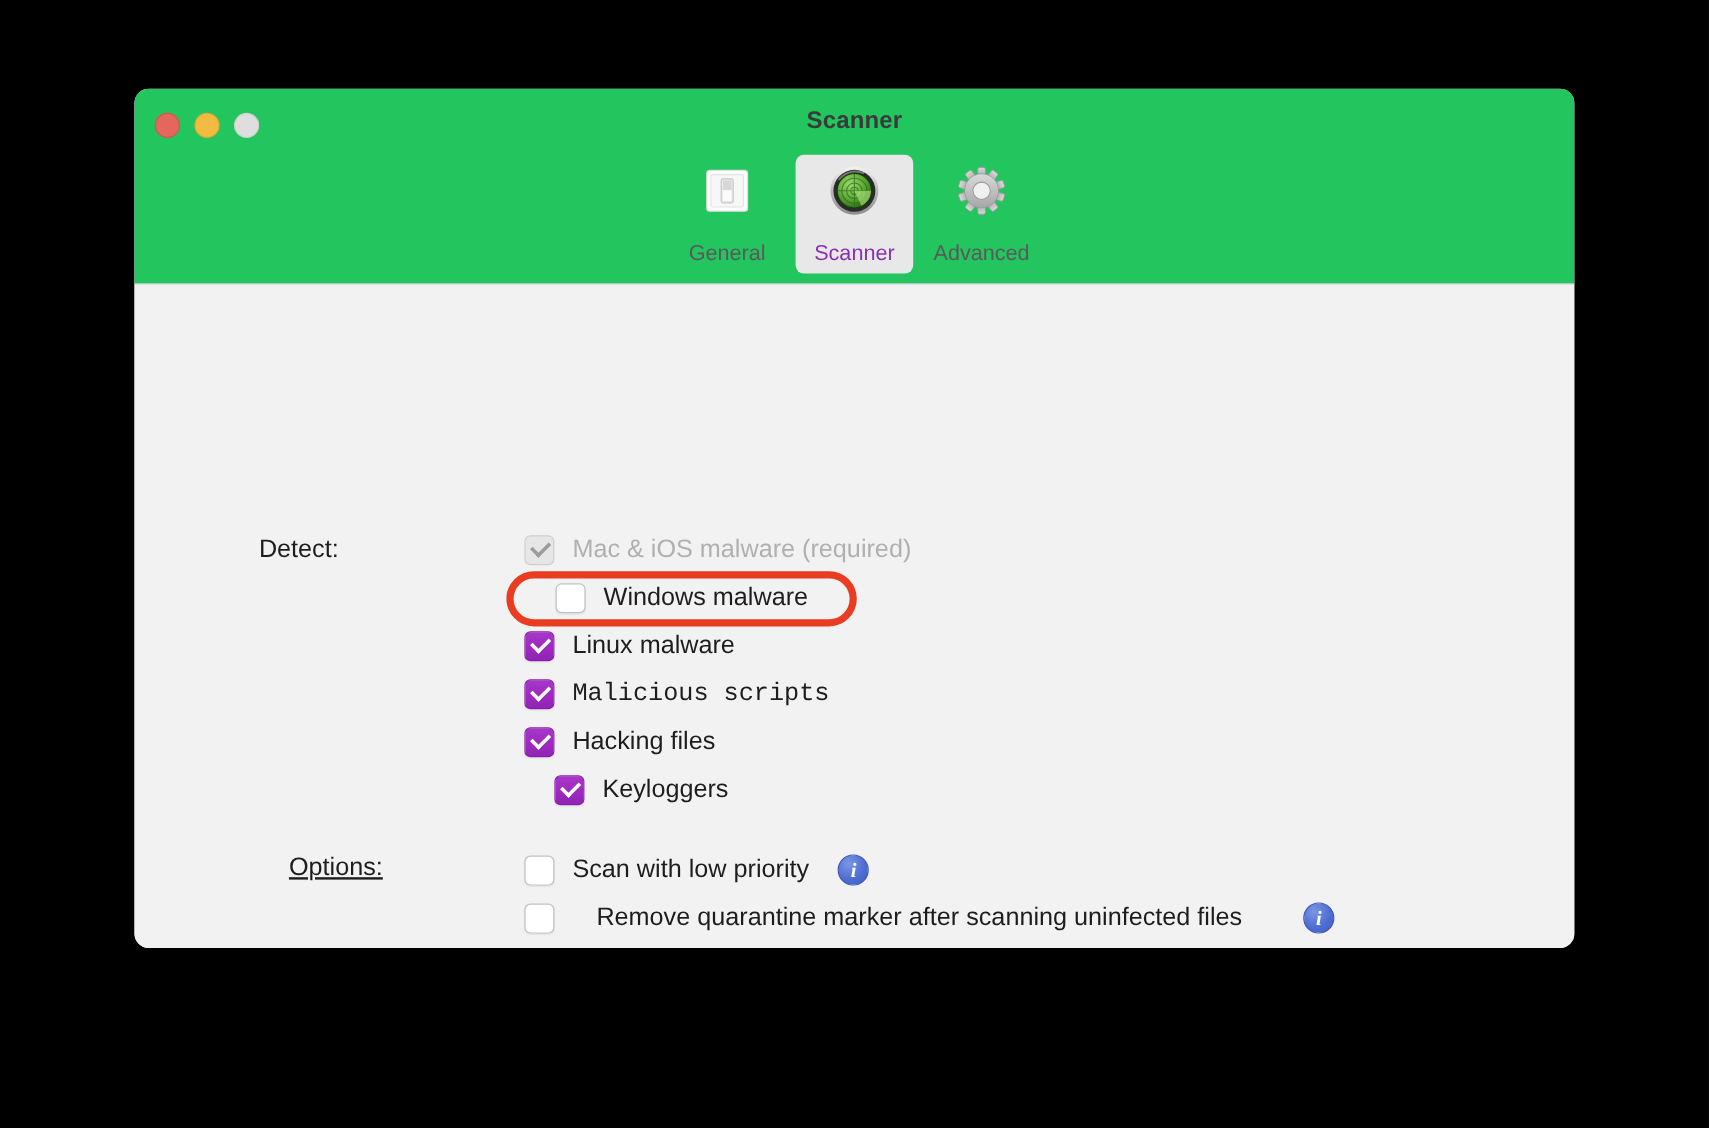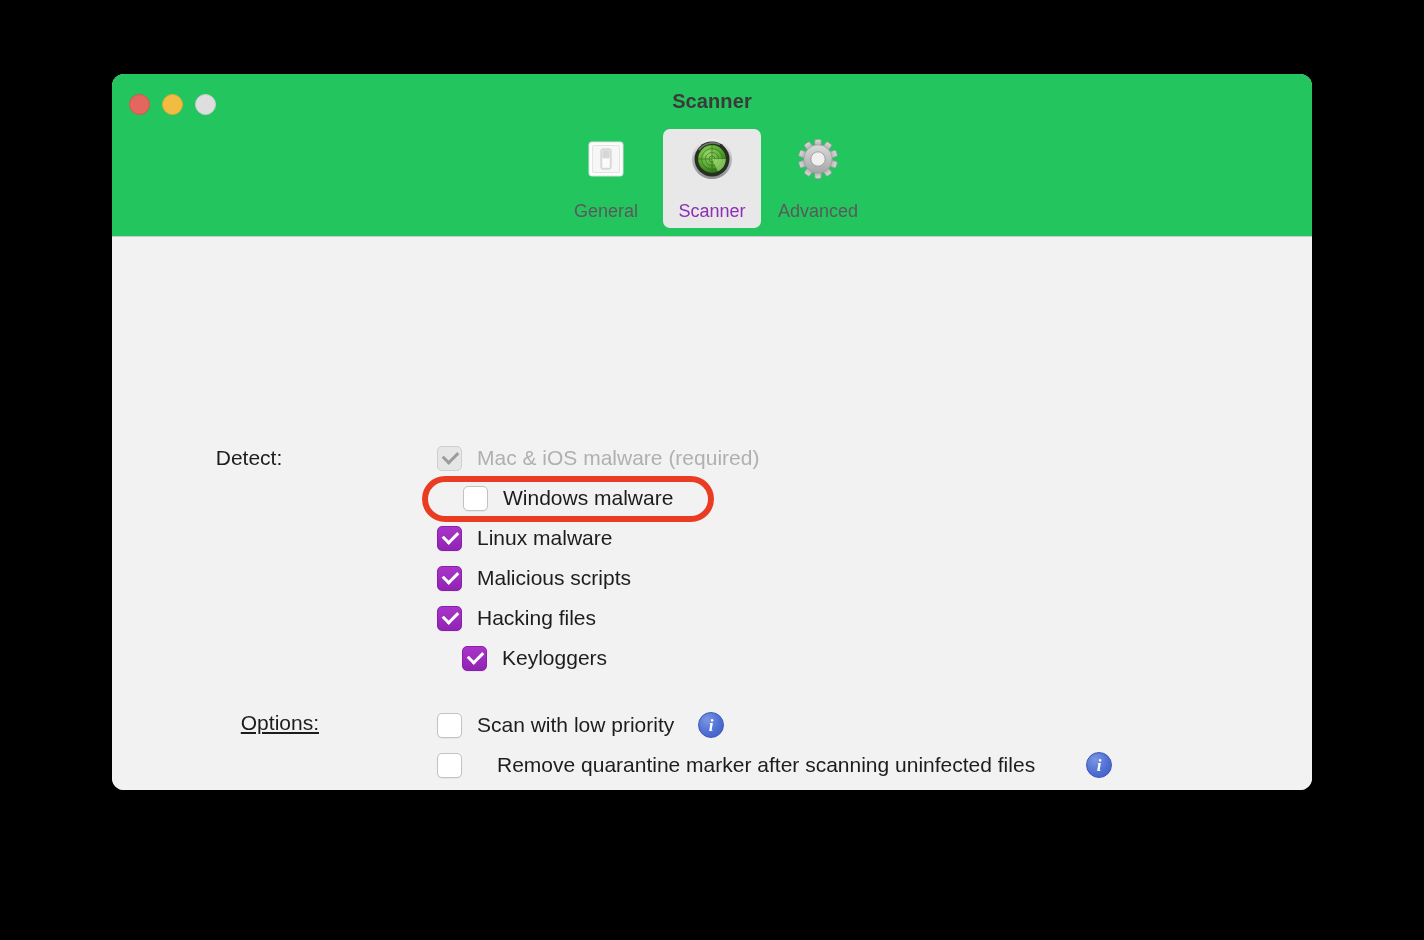--- a/index.html
+++ b/index.html
@@ -316,21 +316,21 @@
       <span class="cb-text">Windows malware</span>
     </div>
 
     <div class="row" style="left:325px; top:287px;align-items:center;">
       <span class="cb checked">
           <i class="tick"></i>
         </span>
       <span class="cb-text">Linux malware</span>
     </div>
 
-    <div class="row" style="left:325px; top:327px;">
+    <div class="row" style="left:325px; top:327px;font-family:Liberation Mono, monospace;">
       <span class="cb checked">
           <i class="tick"></i>
         </span>
       <span class="cb-text">Malicious scripts</span>
     </div>
 
     <div class="row" style="left:325px; top:367px;">
       <span class="cb checked">
           <i class="tick"></i>
         </span>

